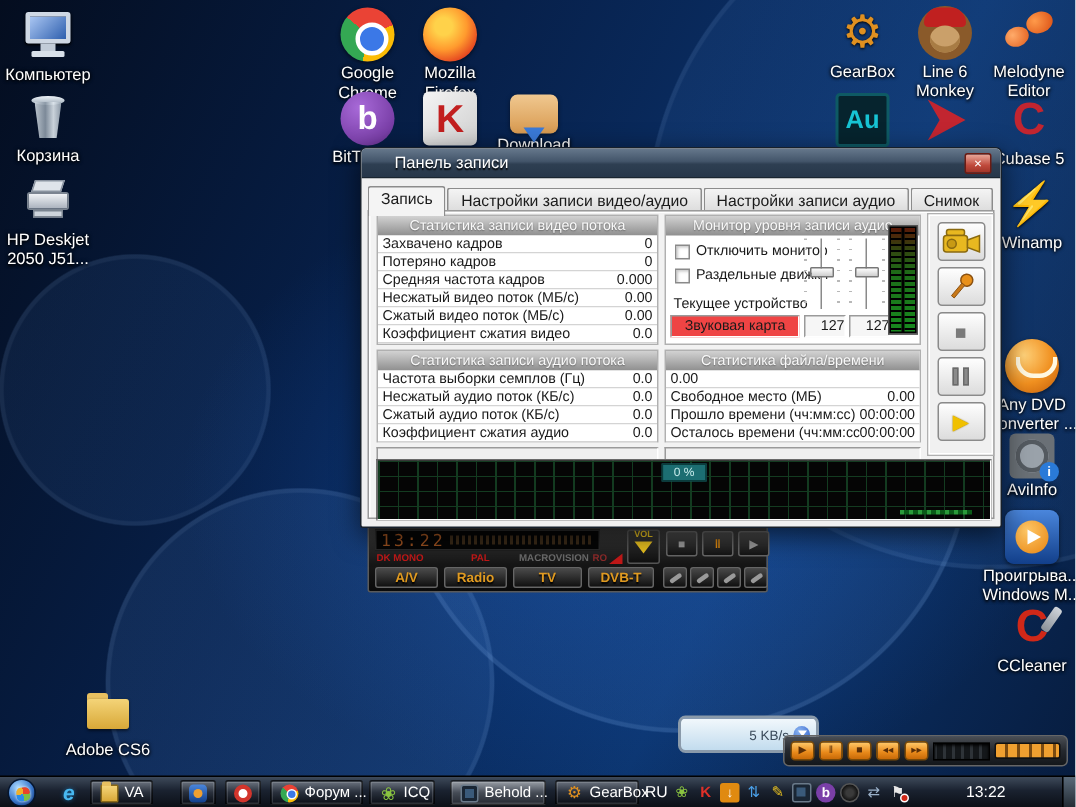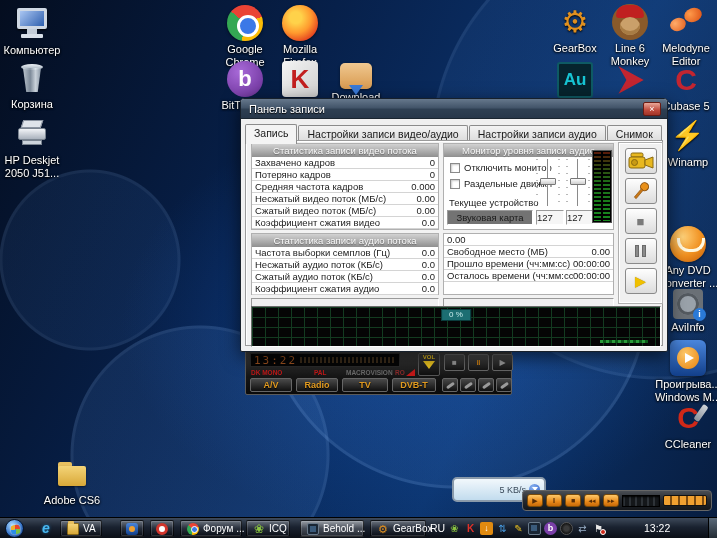--- a/index.html
+++ b/index.html
@@ -90,39 +90,39 @@
   .volbtn { position:absolute; left:172px; top:3px; width:22px; height:23px; background:linear-gradient(#3a3a3a,#101010); border:1px solid #555; border-radius:2px; text-align:center; }
   .volbtn .vt { color:#e8c020; font-size:6px; font-weight:bold; }
   .volbtn .va { width:0; height:0; margin:1px auto 0; border:6px solid transparent; border-top:8px solid #e8c020; }
   .tvtr { position:absolute; top:4px; width:21px; height:17px; background:linear-gradient(#4a4a4a,#141414); border:1px solid #666; border-radius:2px; color:#9a9a9a; font-size:8px; text-align:center; line-height:16px; }
   .tvmode { position:absolute; top:28px; height:14px; background:linear-gradient(#4a4a4a,#101010); border:1px solid #666; border-radius:2px; color:#e09a20; font-size:9px; font-weight:bold; text-align:center; line-height:13px; text-shadow:0 1px 1px #000; }
   .tvtool { position:absolute; top:28px; width:16px; height:14px; background:linear-gradient(#484848,#101010); border:1px solid #666; border-radius:2px; }
   .tvtool::after { content:""; position:absolute; left:3px; top:5px; width:9px; height:3px; background:#9a9a9a; border-radius:2px; transform:rotate(-35deg); }
 
   
   .dialog { position:absolute; left:240px; top:98px; width:428px; height:254px; z-index:50; background:#f0f0f0; border:1px solid #17202b; border-radius:4px 4px 2px 2px; box-shadow:0 5px 18px rgba(0,0,0,.6); }
-  .titlebar { height:20px; display:flex; align-items:center; padding:0 6px 0 8px; border-radius:3px 3px 0 0; background:linear-gradient(#66788c,#43556a 45%,#2e3f52 55%,#27374a); border-bottom:1px solid #1a2530; }
+  .titlebar { height:20px; display:flex; align-items:center; padding:0 6px 0 22px; border-radius:3px 3px 0 0; background:linear-gradient(#66788c,#43556a 45%,#2e3f52 55%,#27374a); border-bottom:1px solid #1a2530; }
   .titletext { color:#fff; font-size:11px; text-shadow:0 1px 1px #000; }
   .closebtn { margin-left:auto; width:18px; height:14px; background:linear-gradient(#eaa89a,#c04a3c 60%,#a03428); border:1px solid #6a1c14; border-radius:2px; color:#fff; font-size:9px; line-height:12px; text-align:center; cursor:pointer; }
   .tabstrip { position:absolute; left:4px; top:24px; right:4px; height:18px; }
   .tab { display:inline-block; padding:2px 8px 3px; font-size:10.5px; color:#1a1a1a; background:linear-gradient(#f4f4f4,#d9d9d9); border:1px solid #8c8c8c; border-bottom:none; border-radius:2px 2px 0 0; margin-right:1px; position:relative; top:1px; cursor:pointer; }
   .tab.active { background:#f4f4f4; top:0; padding-bottom:5px; z-index:3; }
   .tabpage { position:absolute; left:4px; top:41px; right:4px; bottom:5px; background:#f2f2f2; border:1px solid #9a9a9a; box-shadow:inset 1px 1px 0 #fff; }
   .group { position:absolute; border:1px solid #b0b0b0; background:#fff; }
   .ghead { height:13px; background:linear-gradient(#d2d2d2,#8f8f8f); color:#fafafa; font-size:9.5px; text-align:center; line-height:13px; text-shadow:0 1px 1px #666; }
   .srow { display:flex; height:12px; background:#fff; border-bottom:1px solid #d4d4d4; font-size:9.5px; line-height:11px; padding:0 3px; color:#1a1a1a; }
   .srow .sl { flex:1; overflow:hidden; white-space:nowrap; }
   .srow .sv { text-align:right; }
   .estrip { position:absolute; height:9px; background:#f0f0f0; border:1px solid #9a9a9a; border-right-color:#fff; border-bottom-color:#fff; }
   
   .cbrow { position:absolute; left:6px; display:flex; align-items:center; gap:4px; font-size:9.5px; color:#1a1a1a; }
   .cbox { width:10px; height:10px; background:#fff; border:1px solid #8a8a8a; box-shadow:inset 1px 1px 2px #c8c8c8; cursor:pointer; }
   .devlbl { position:absolute; left:5px; top:53px; font-size:9.5px; color:#1a1a1a; }
-  .devfield { position:absolute; left:3px; top:66px; width:86px; height:15px; background:#737373; border:1px solid #9a9a9a; border-right-color:#fff; border-bottom-color:#fff; font-size:9.5px; text-align:center; line-height:14px; color:#1a1a1a; }
-  .valfield { position:absolute; top:66px; width:28px; height:15px; background:#f6f6f6; border:1px solid #9a9a9a; border-right-color:#fff; border-bottom-color:#fff; font-size:9.5px; text-align:left; line-height:14px; color:#1a1a1a; }
+  .devfield { position:absolute; left:3px; top:66px; width:86px; height:15px; background:#ef4444; border:1px solid #9a9a9a; border-right-color:#fff; border-bottom-color:#fff; font-size:9.5px; text-align:center; line-height:14px; color:#1a1a1a; }
+  .valfield { position:absolute; top:66px; width:28px; height:15px; background:#f6f6f6; border:1px solid #9a9a9a; border-right-color:#fff; border-bottom-color:#fff; font-size:9.5px; text-align:right; line-height:14px; color:#1a1a1a; }
   .slider { position:absolute; top:15px; width:24px; height:47px; background:
       repeating-linear-gradient(to bottom,#b8b8b8 0 1px,transparent 1px 7px) left/2px 100% no-repeat,
       repeating-linear-gradient(to bottom,#b8b8b8 0 1px,transparent 1px 7px) right/2px 100% no-repeat; cursor:pointer; }
   .slider::before { content:""; position:absolute; left:11px; top:0; width:2px; height:100%; background:#fff; border-left:1px solid #8a8a8a; }
   .thumb { position:absolute; left:4px; top:19px; width:16px; height:7px; background:linear-gradient(#fdfdfd,#cfcfcf); border:1px solid #777; border-radius:1px; }
   .vu { position:absolute; left:148px; top:6px; width:20px; height:73px; background:#000; border:1px solid #555; display:flex; gap:2px; padding:1px; }
   .vucol { flex:1;
       background:
        repeating-linear-gradient(to bottom, rgba(0,0,0,0) 0 2.5px, #000 2.5px 4px),
        linear-gradient(to bottom,#5a1808 0%,#35400e 18%,#1c6e18 45%,#17881e 100%); }
@@ -394,20 +394,21 @@
           </div>
         <div class="valfield" style="left:92px">127</div>
         <div class="valfield" style="left:122px">127</div>
         <div class="vu">
             <div class="vucol"></div>
             <div class="vucol"></div>
           </div>
       </div>
 
       <div class="group" style="left:197px;top:92px;width:171px;height:62px">
+        <div class="ghead">Статистика файла/времени</div>
         <div class="srow">
             <span class="sv">0.00</span>
           </div>
         <div class="srow">
             <span class="sl">Свободное место (МБ)</span>
             <span class="sv">0.00</span>
           </div>
         <div class="srow">
             <span class="sl">Прошло времени (чч:мм:сс)</span>
             <span class="sv">00:00:00</span>

